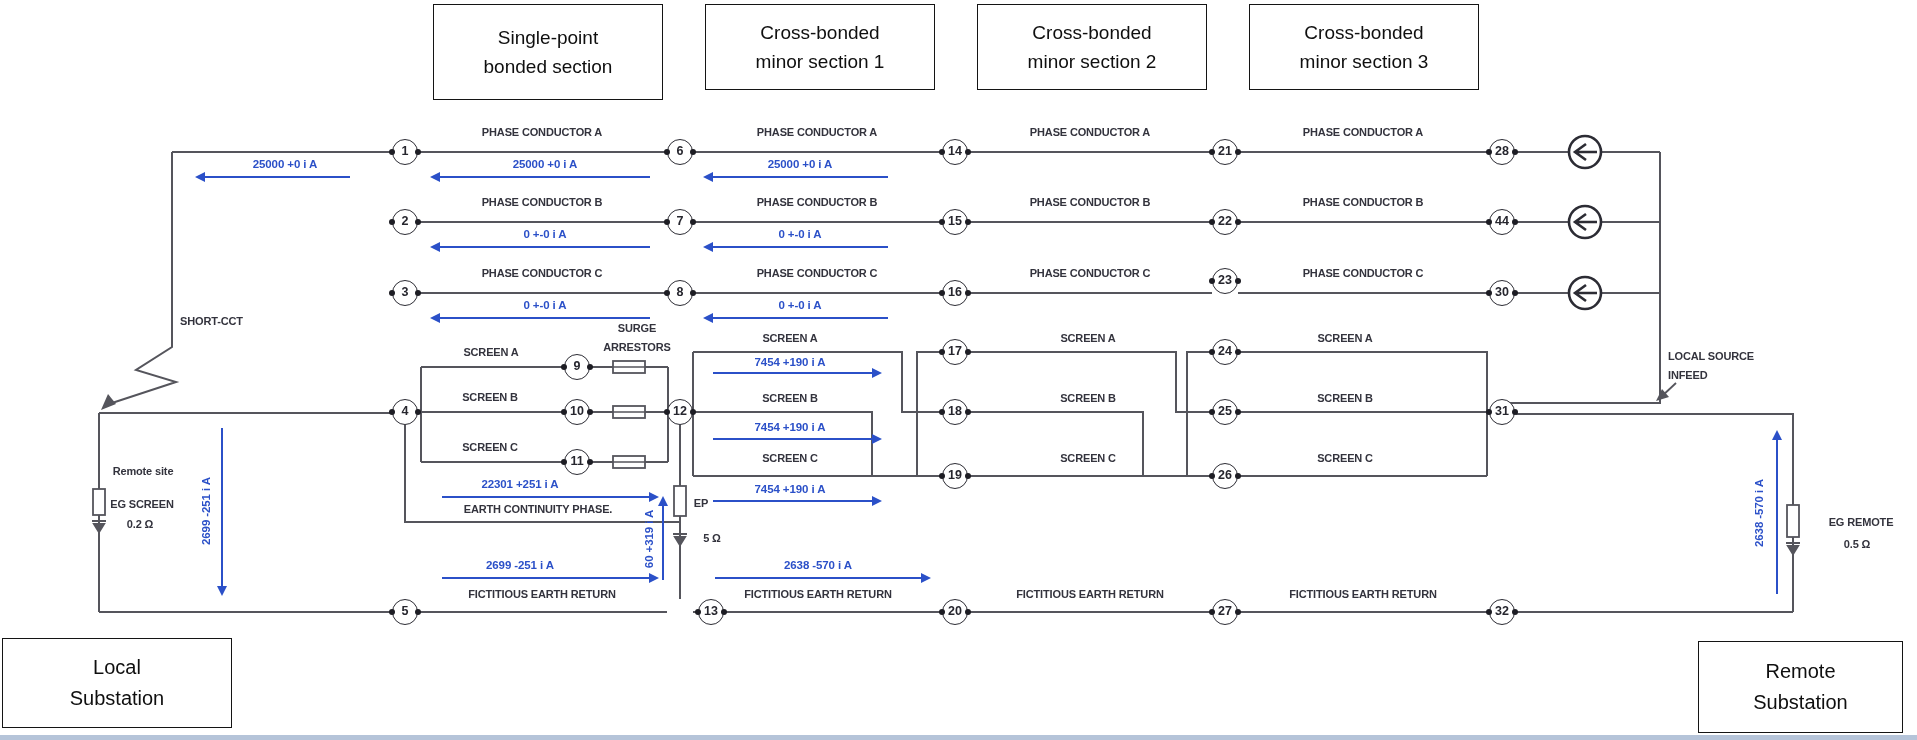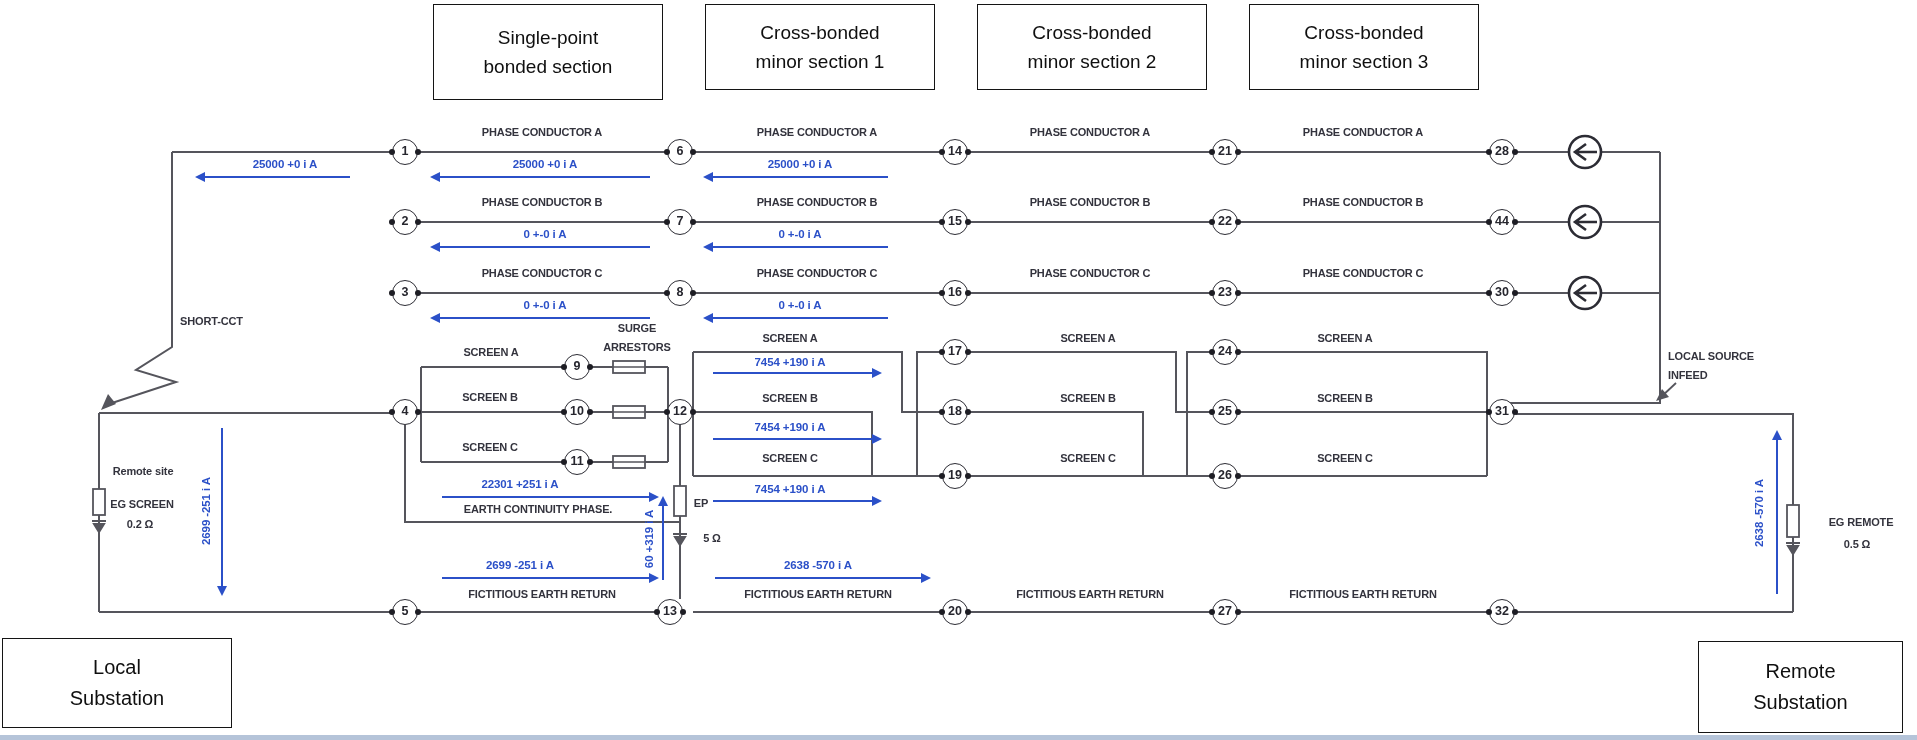--- a/index.html
+++ b/index.html
@@ -130,31 +130,31 @@
     <div class="node" style="left: 392px; top: 280px;">3</div>
     <div class="node" style="left: 392px; top: 399px;">4</div>
     <div class="node" style="left: 392px; top: 599px;">5</div>
     <div class="node" style="left: 667px; top: 139px;">6</div>
     <div class="node" style="left: 667px; top: 209px;">7</div>
     <div class="node" style="left: 667px; top: 280px;">8</div>
     <div class="node" style="left: 564px; top: 354px;">9</div>
     <div class="node" style="left: 564px; top: 399px;">10</div>
     <div class="node" style="left: 564px; top: 449px;">11</div>
     <div class="node" style="left: 667px; top: 399px;">12</div>
-    <div class="node" style="left: 657px; top: 599px;">13</div>
+    <div class="node" style="left: 698px; top: 599px;">13</div>
     <div class="node" style="left: 942px; top: 139px;">14</div>
     <div class="node" style="left: 942px; top: 209px;">15</div>
     <div class="node" style="left: 942px; top: 280px;">16</div>
     <div class="node" style="left: 942px; top: 339px;">17</div>
     <div class="node" style="left: 942px; top: 399px;">18</div>
     <div class="node" style="left: 942px; top: 463px;">19</div>
     <div class="node" style="left: 942px; top: 599px;">20</div>
     <div class="node" style="left: 1212px; top: 139px;">21</div>
     <div class="node" style="left: 1212px; top: 209px;">22</div>
-    <div class="node" style="left: 1212px; top: 280px;">23</div>
+    <div class="node" style="left: 1212px; top: 268px;">23</div>
     <div class="node" style="left: 1212px; top: 339px;">24</div>
     <div class="node" style="left: 1212px; top: 399px;">25</div>
     <div class="node" style="left: 1212px; top: 463px;">26</div>
     <div class="node" style="left: 1212px; top: 599px;">27</div>
     <div class="node" style="left: 1489px; top: 139px;">28</div>
     <div class="node" style="left: 1489px; top: 209px;">44</div>
     <div class="node" style="left: 1489px; top: 280px;">30</div>
     <div class="node" style="left: 1489px; top: 399px;">31</div>
     <div class="node" style="left: 1489px; top: 599px;">32</div>
     <div class="dlabel" style="left: 542px; top: 132px;">PHASE CONDUCTOR A</div>

